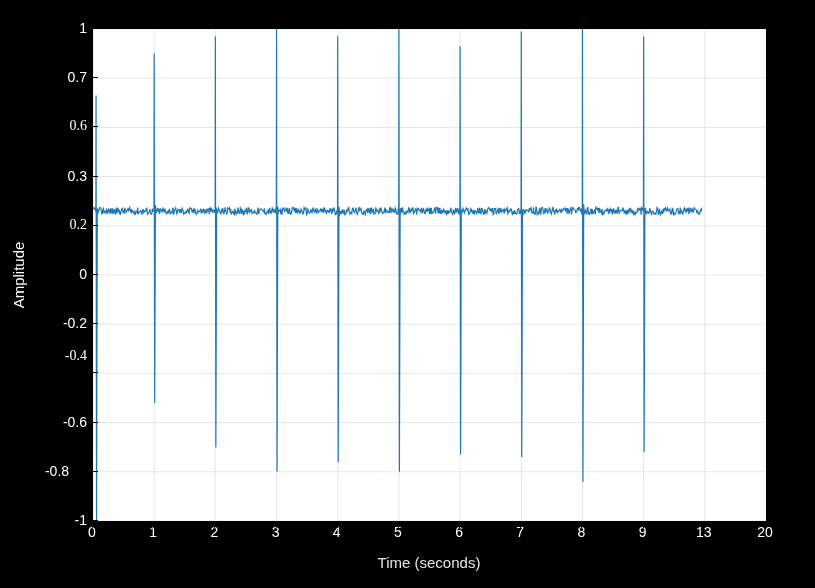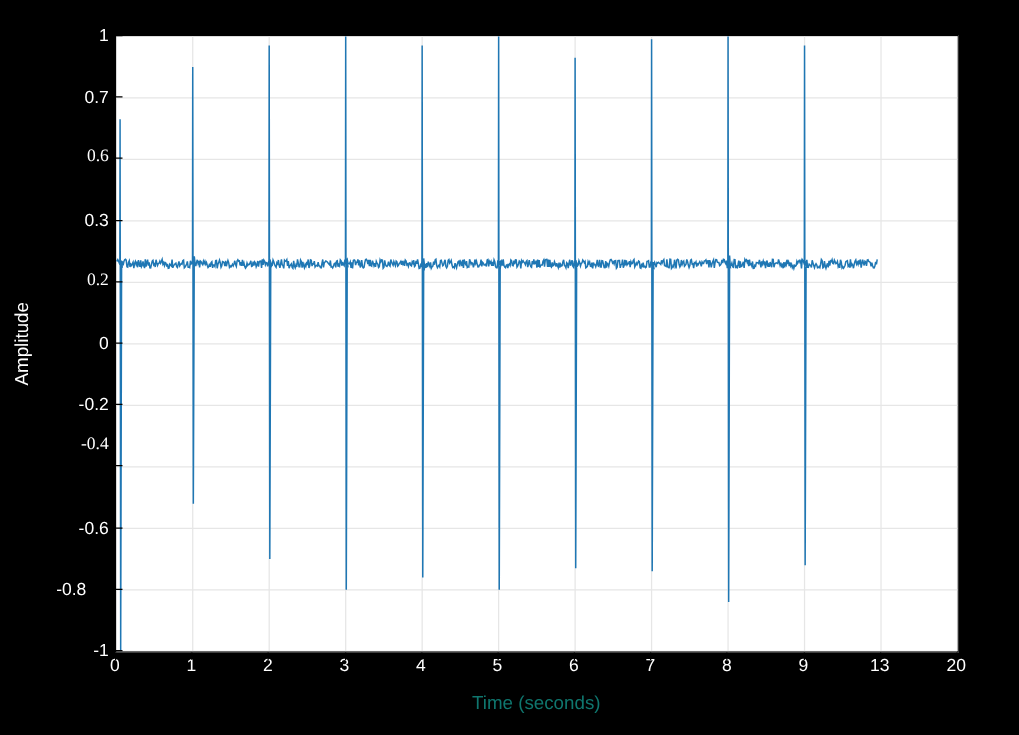--- a/index.html
+++ b/index.html
@@ -5,21 +5,21 @@
   html,body{margin:0;padding:0;width:815px;height:588px;background:#000;font-family:Arial,Helvetica,sans-serif;}
   .figure{position:absolute;left:0;top:0;width:815px;height:588px;}
   .axes{position:absolute;left:92px;top:28px;width:675px;height:494px;background:#fff;border:1px solid #000;box-sizing:border-box;}
   .plot-area{position:absolute;left:0;top:0;width:100%;height:100%;overflow:hidden;}
   .grid line{stroke:#e6e6e6;stroke-width:1;}
   .series path{stroke:#1f77b4;stroke-width:1.2;fill:none;}
   .tick{position:absolute;color:#fff;font-size:14px;}
   .ytick{right:728px;text-align:right;width:60px;transform:translateY(-50%);}  
   .xtick{top:524px;text-align:center;width:60px;transform:translateX(-50%);}  
   .ylabel{position:absolute;left:18px;top:275px;color:#fff;font-size:15px;transform:translate(-50%,-50%) rotate(-90deg);white-space:nowrap;}
-  .xlabel{position:absolute;left:429px;top:554px;color:#0f766e;font-size:15px;transform:translateX(-50%);}
+  .xlabel{position:absolute;left:429px;top:554px;color:#e5e5e5;font-size:15px;transform:translateX(-50%);}
   .itick{position:absolute;background:#000;}
   .itick.x{width:1px;height:6px;top:522px;}
   .itick.y{height:1px;width:6px;left:92px;}
 </style>
 </head>
 <body>
 
 <div class="figure">
   <div class="axes">
     <svg class="plot-area" viewBox="0 0 673 492" preserveAspectRatio="none">

